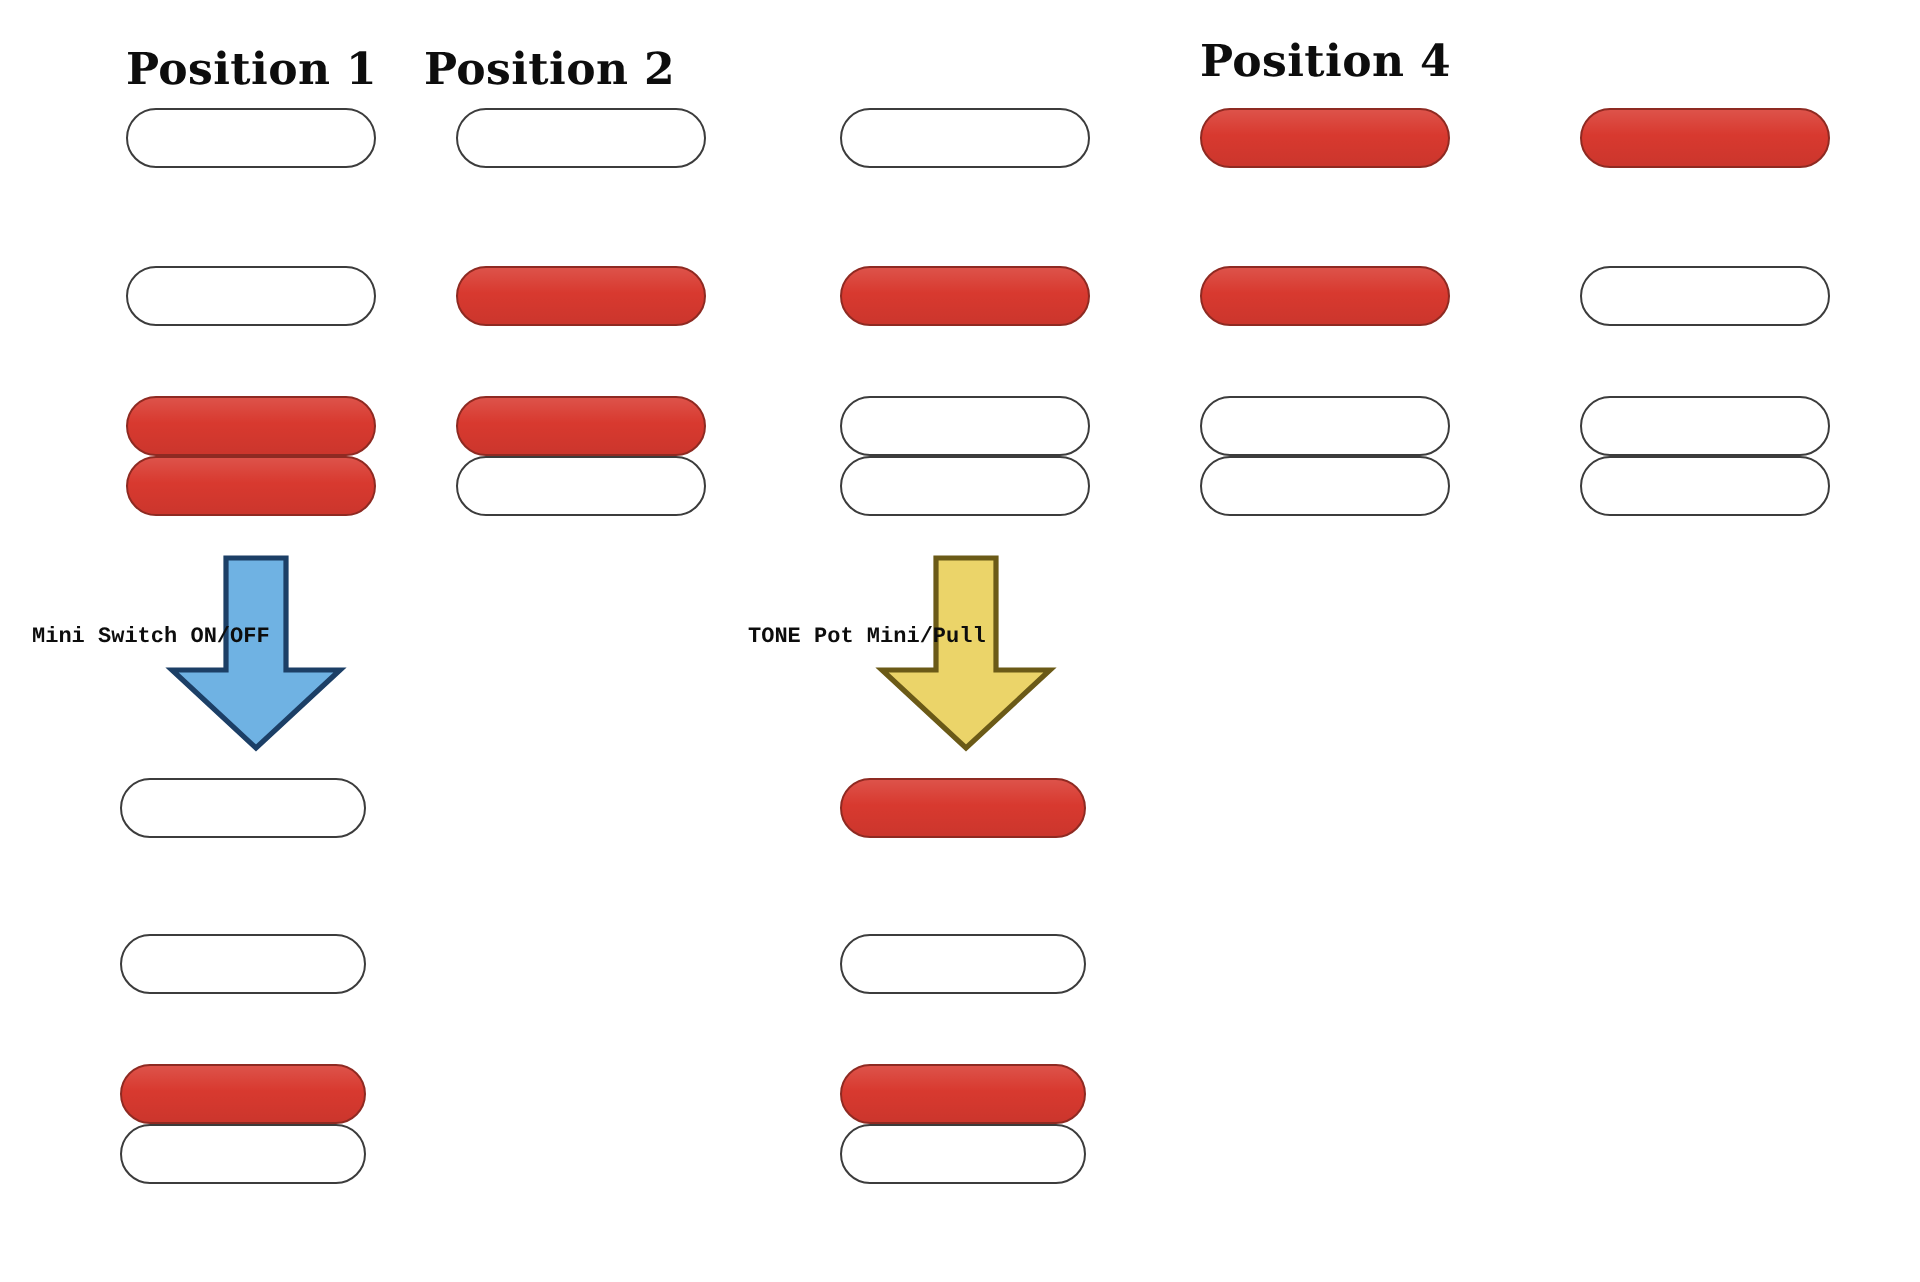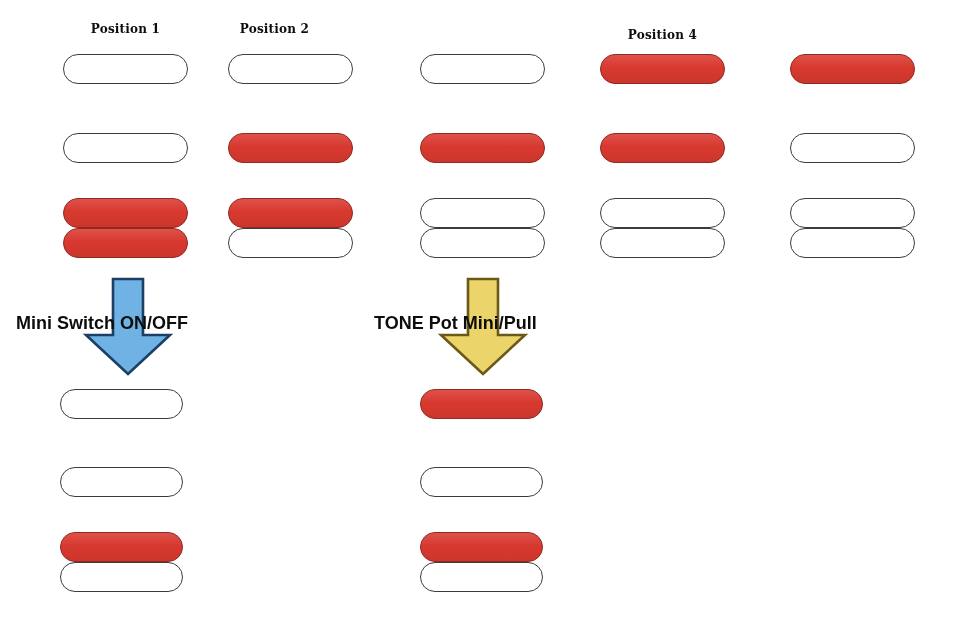--- a/index.html
+++ b/index.html
@@ -11,21 +11,21 @@
     overflow:hidden;
     position:relative;
   }
   #stage{position:absolute;left:0;top:0;width:960px;height:641px;}
 
   
   .col-header{
     position:absolute;
     font-family:"DejaVu Serif","Liberation Serif",serif;
     font-weight:bold;
-    font-size:12px;
+    font-size:22px;
     letter-spacing:.2px;
     color:#0d0d0d;
     text-align:center;
     white-space:nowrap;
     -webkit-font-smoothing:antialiased;
   }
 
   
   .pill{
     position:absolute;
@@ -47,37 +47,37 @@
     pointer-events:none;
   }
 
   
   .arrow{position:absolute;}
   .arrow svg{display:block;}
 
   
   .anno{
     position:absolute;
-    font-family:Liberation Sans, sans-serif;
+    font-family:Liberation Mono, monospace;
     font-weight:bold;
-    font-size:18px;
+    font-size:11px;
     color:#0d0d0d;
     white-space:nowrap;
     z-index:5;
     -webkit-font-smoothing:antialiased;
   }
 </style>
 </head>
 <body>
 
 <div id="stage">
 
   <div class="col-header" style="left:63px;top:22px;width:125px;">Position 1</div>
   <div class="col-header" style="left:212px;top:22px;width:125px;">Position 2</div>
-  <div class="col-header" style="left:600px;top:28px;width:125px;">Position 4</div>
+  <div class="col-header" style="left:600px;top:18px;width:125px;">Position 4</div>
 
   <div class="pill" style="left:63px;top:54px;width:125px;height:30px;"></div>
   <div class="pill" style="left:228px;top:54px;width:125px;height:30px;"></div>
   <div class="pill" style="left:420px;top:54px;width:125px;height:30px;"></div>
   <div class="pill on" style="left:600px;top:54px;width:125px;height:30px;"></div>
   <div class="pill on" style="left:790px;top:54px;width:125px;height:30px;"></div>
 
   <div class="pill" style="left:63px;top:133px;width:125px;height:30px;"></div>
   <div class="pill on" style="left:228px;top:133px;width:125px;height:30px;"></div>
   <div class="pill on" style="left:420px;top:133px;width:125px;height:30px;"></div>

